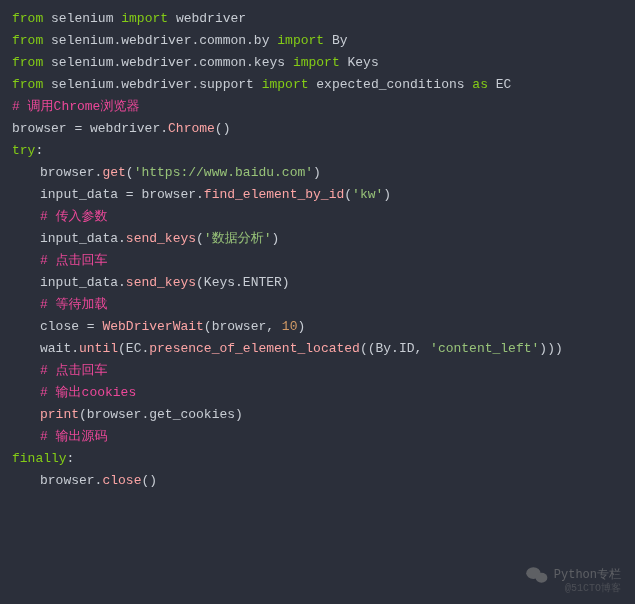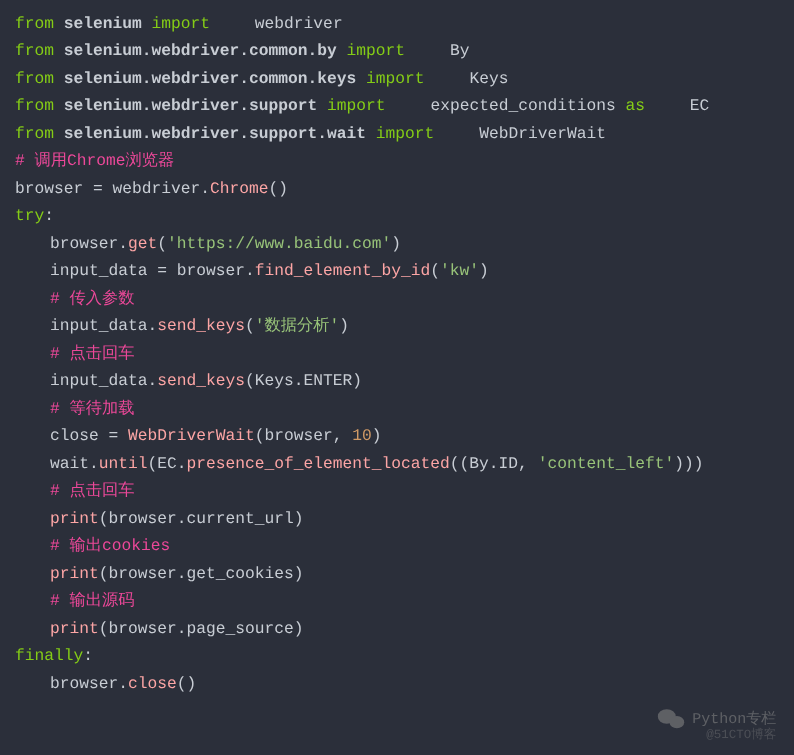--- a/index.html
+++ b/index.html
@@ -11,22 +11,22 @@
       color: #c8cdd4;
       padding: 8px 12px;
       width: 635px;
       height: 604px;
       overflow: hidden;
       position: relative;
     }
     .line { white-space: pre; }
     .indent1 { padding-left: 28px; }
     .kw { color: #84cc16; }
-    .mod { color: #c8cdd4; font-weight: bold; }
-    .cls { color: #c8cdd4; margin-left: 28px; }
+    .mod { color: #c8cdd4; }
+    .cls { color: #c8cdd4; }
     .fn { color: #fca5a5; }
     .str { color: #98c379; }
     .num { color: #d19a66; }
     .com { color: #ec4899; }
     .op { color: #c8cdd4; }
     .watermark {
       position: absolute;
       bottom: 18px;
       right: 14px;
       display: flex;
@@ -53,40 +53,37 @@
     }
   </style>
 </head>
 <body>
 
 <div>
   <div class="line"><span class="kw">from</span> <span class="mod">selenium</span> <span class="kw">import</span> <span class="cls">webdriver</span></div>
   <div class="line"><span class="kw">from</span> <span class="mod">selenium.webdriver.common.by</span> <span class="kw">import</span> <span class="cls">By</span></div>
   <div class="line"><span class="kw">from</span> <span class="mod">selenium.webdriver.common.keys</span> <span class="kw">import</span> <span class="cls">Keys</span></div>
   <div class="line"><span class="kw">from</span> <span class="mod">selenium.webdriver.support</span> <span class="kw">import</span> <span class="cls">expected_conditions</span> <span class="kw">as</span> <span class="cls">EC</span></div>
-  <div class="line"><span class="kw">from</span> <span class="mod">selenium.webdriver.support.wait</span> <span class="kw">import</span> <span class="cls">WebDriverWait</span></div>
   <div class="line com"># 调用Chrome浏览器</div>
   <div class="line"><span class="op">browser = webdriver.</span><span class="fn">Chrome</span><span class="op">()</span></div>
   <div class="line"></div>
   <div class="line"><span class="kw">try</span><span class="op">:</span></div>
   <div class="line indent1"><span class="op">browser.</span><span class="fn">get</span><span class="op">(</span><span class="str">'https://www.baidu.com'</span><span class="op">)</span></div>
   <div class="line indent1"><span class="op">input_data = browser.</span><span class="fn">find_element_by_id</span><span class="op">(</span><span class="str">'kw'</span><span class="op">)</span></div>
   <div class="line indent1 com"># 传入参数</div>
   <div class="line indent1"><span class="op">input_data.</span><span class="fn">send_keys</span><span class="op">(</span><span class="str">'数据分析'</span><span class="op">)</span></div>
   <div class="line indent1 com"># 点击回车</div>
   <div class="line indent1"><span class="op">input_data.</span><span class="fn">send_keys</span><span class="op">(Keys.ENTER)</span></div>
   <div class="line indent1 com"># 等待加载</div>
   <div class="line indent1"><span class="op">close = </span><span class="fn">WebDriverWait</span><span class="op">(browser, </span><span class="num">10</span><span class="op">)</span></div>
   <div class="line indent1"><span class="op">wait.</span><span class="fn">until</span><span class="op">(EC.</span><span class="fn">presence_of_element_located</span><span class="op">((By.ID, </span><span class="str">'content_left'</span><span class="op">)))</span></div>
   <div class="line indent1 com"># 点击回车</div>
-  <div class="line indent1"><span class="fn">print</span><span class="op">(browser.current_url)</span></div>
   <div class="line indent1 com"># 输出cookies</div>
   <div class="line indent1"><span class="fn">print</span><span class="op">(browser.get_cookies)</span></div>
   <div class="line indent1 com"># 输出源码</div>
-  <div class="line indent1"><span class="fn">print</span><span class="op">(browser.page_source)</span></div>
   <div class="line"><span class="kw">finally</span><span class="op">:</span></div>
   <div class="line indent1"><span class="op">browser.</span><span class="fn">close</span><span class="op">()</span></div>
 </div>
 
 <div class="watermark">
   <span class="wechat-icon">
     <svg viewBox="0 0 24 20" fill="#888">
         <ellipse cx="8" cy="8" rx="8" ry="6.5"></ellipse>
         <ellipse cx="17" cy="13" rx="6.5" ry="5.5"></ellipse>
       </svg>

